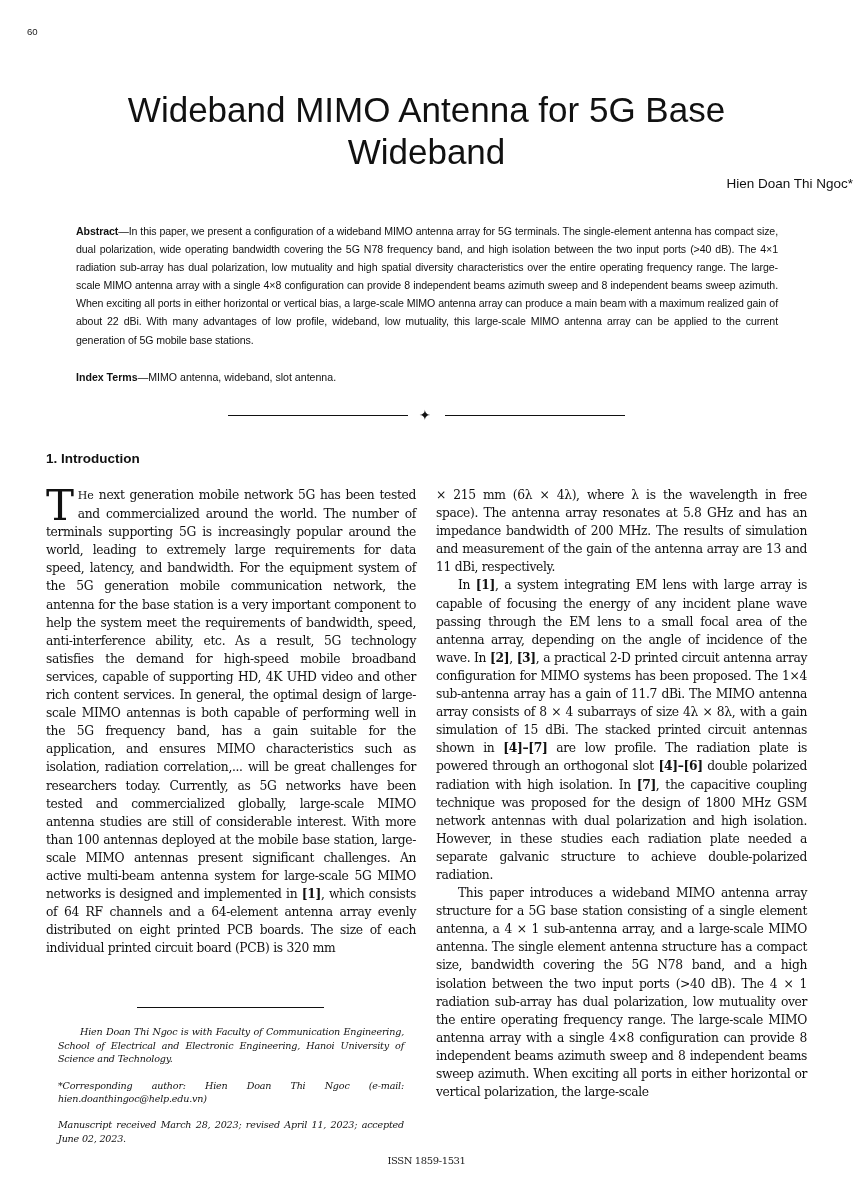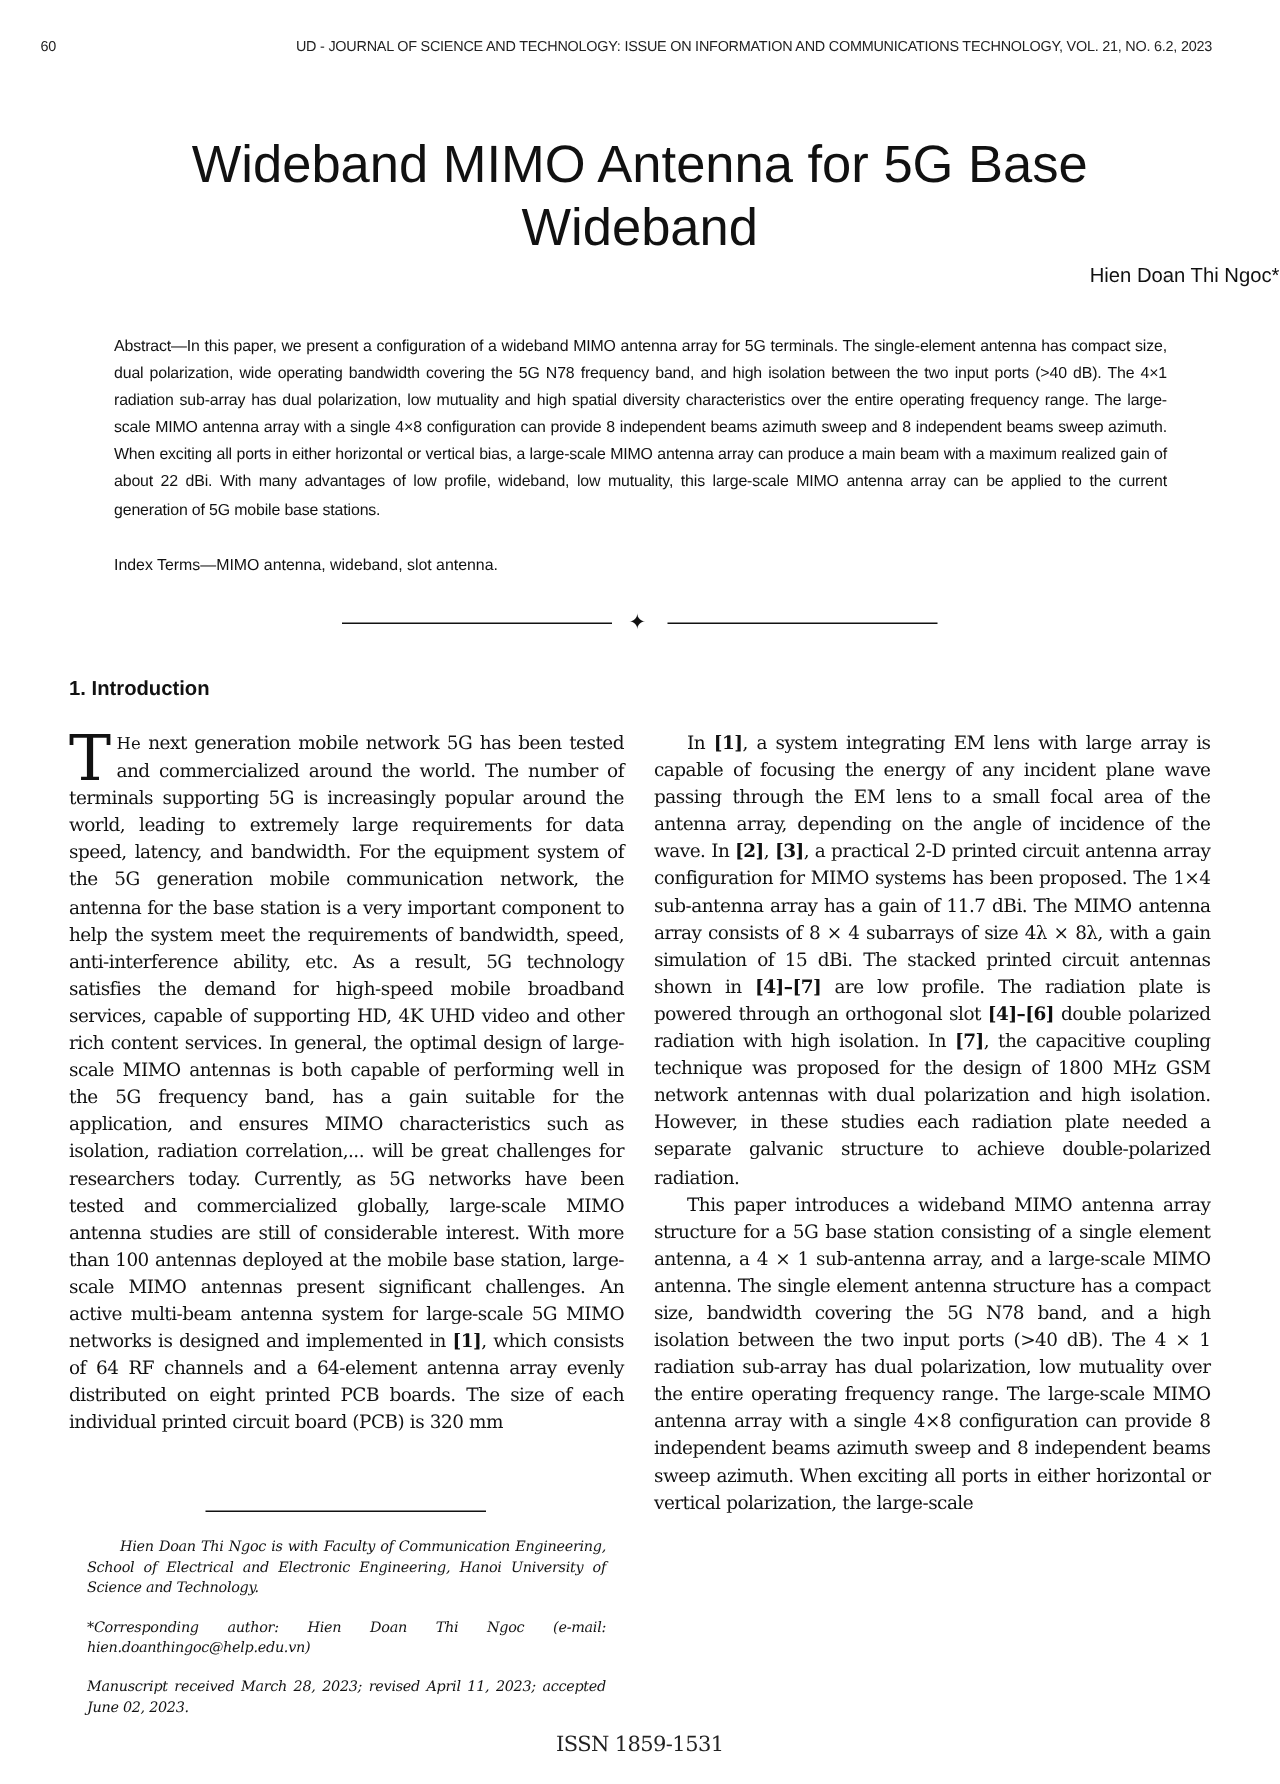--- a/index.html
+++ b/index.html
@@ -11,21 +11,21 @@
   .running-head .pgnum { position: absolute; left: 0; top: 0; }
   .running-head .journal { position: absolute; left: 63px; right: 0; top: 0; white-space: nowrap; text-align: right; }
 
   .title { position: absolute; top: 66px; left: 60px; right: 60px; text-align: center;
     font-family: "Liberation Sans", sans-serif; font-size: 35px; line-height: 42px; font-weight: normal; color: #111; }
   .author { position: absolute; top: 176px; left: 0; right: 0; text-align: right;
     font-family: "Liberation Sans", sans-serif; font-size: 13.5px; color: #111; }
 
   .abstract { position: absolute; top: 222px; left: 76px; width: 702px;
     font-family: "Liberation Sans", sans-serif; font-size: 10.6px; line-height: 18.1px; text-align: justify; color: #111; letter-spacing: -0.1px; }
-  .abstract b, .index-terms b { font-weight: normal; }
+  .abstract b, .index-terms b { font-weight: bold; }
   .index-terms { position: absolute; top: 371px; left: 76px; width: 702px;
     font-family: "Liberation Sans", sans-serif; font-size: 10.6px; color: #111; }
 
   .separator { position: absolute; top: 408px; left: 228px; width: 398px; height: 14px; }
   .separator .line { position: absolute; top: 7px; height: 1px; background: #111; }
   .separator .line.l { left: 0; width: 180px; }
   .separator .line.r { left: 217px; width: 180px; }
   .separator .star { position: absolute; left: 191px; top: 0; font-size: 14px; line-height: 14px;
     font-family: "DejaVu Sans", sans-serif; color: #111; }
 
@@ -45,30 +45,29 @@
   .ref { font-weight: bold; }
 
   .footnote-rule { position: absolute; top: 1007px; left: 137px; width: 187px; height: 1px; background: #111; }
   .footnotes { position: absolute; top: 1013px; left: 46px; width: 370px;
     font-family: "DejaVu Serif", serif; font-style: italic; font-size: 9.6px; line-height: 13.6px; color: #111; text-align: justify; letter-spacing: -0.2px; }
   .footnotes p { margin: 12px; }
   .footnotes p.indent { text-indent: 22px; }
   .footnotes p.gap { margin-top: 13px; }
 
   .issn { position: absolute; top: 1155px; left: 0; right: 0; text-align: center;
-    font-family: "DejaVu Serif", serif; font-size: 14px; color: #222; letter-spacing: -0.4px; }
+    font-family: "DejaVu Serif", serif; font-size: 10px; color: #222; letter-spacing: -0.4px; }
 </style>
 </head>
 <body>
 
 <div class="page">
 
   <div class="running-head">
     <span class="pgnum">60</span>
-    <span class="journal">UD - JOURNAL OF SCIENCE AND TECHNOLOGY: ISSUE ON INFORMATION AND COMMUNICATIONS TECHNOLOGY, VOL. 21, NO. 6.2, 2023</span>
   </div>
 
   <h1 class="title">Wideband MIMO Antenna for 5G Base Wideband</h1>
 
   <div class="author">Hien Doan Thi Ngoc*</div>
 
   <div class="abstract"><b>Abstract</b><span>—</span><span>In this paper, we present a configuration of a wideband MIMO antenna array for 5G terminals. The single-element antenna has compact size, dual polarization, wide operating bandwidth covering the 5G N78 frequency band, and high isolation between the two input ports (&gt;40 dB). The 4×1 radiation sub-array has dual polarization, low mutuality and high spatial diversity characteristics over the entire operating frequency range. The large-scale MIMO antenna array with a single 4×8 configuration can provide 8 independent beams azimuth sweep and 8 independent beams sweep azimuth. When exciting all ports in either horizontal or vertical bias, a large-scale MIMO antenna array can produce a main beam with a maximum realized gain of about 22 dBi. With many advantages of low profile, wideband, low mutuality, this large-scale MIMO antenna array can be applied to the current generation of 5G mobile base stations.</span></div>
 
   <div class="index-terms"><b>Index Terms</b><span>—</span><span>MIMO antenna, wideband, slot antenna.</span></div>
 
@@ -85,19 +84,20 @@
   </div>
 
   <div class="footnote-rule"></div>
   <div class="footnotes">
     <p class="indent">Hien Doan Thi Ngoc is with Faculty of Communication Engineer­ing, School of Electrical and Electronic Engineering, Hanoi University of Science and Technology.</p>
     <p class="gap">*Corresponding author: Hien Doan Thi Ngoc (e-mail: hien.doanthingoc@help.edu.vn)</p>
     <p>Manuscript received March 28, 2023; revised April 11, 2023; accepted June 02, 2023.</p>
   </div>
 
   <div class="col right">
+    <p>× 215 mm (6λ × 4λ), where λ is the wavelength in free space). The antenna array resonates at 5.8 GHz and has an impedance bandwidth of 200 MHz. The results of simulation and measurement of the gain of the antenna array are 13 and 11 dBi, respectively.</p>
     <p class="indent"><span>In </span><span class="ref">[1]</span><span>, a system integrating EM lens with large array is capable of focusing the energy of any incident plane wave passing through the EM lens to a small focal area of the antenna array, depending on the angle of incidence of the wave. In </span><span class="ref">[2]</span><span>, </span><span class="ref">[3]</span><span>, a practical 2-D printed circuit antenna array configuration for MIMO systems has been proposed. The 1×4 sub-antenna array has a gain of 11.7 dBi. The MIMO antenna array consists of 8 × 4 subarrays of size 4λ × 8λ, with a gain simulation of 15 dBi. The stacked printed circuit antennas shown in </span><span class="ref">[4]–[7]</span><span> are low profile. The radiation plate is powered through an orthogonal slot </span><span class="ref">[4]–[6]</span><span> double polarized radiation with high isolation. In </span><span class="ref">[7]</span><span>, the capacitive cou­pling technique was proposed for the design of 1800 MHz GSM network antennas with dual polarization and high isolation. However, in these studies each ra­diation plate needed a separate galvanic structure to achieve double-polarized radiation.</span></p>
     <p class="indent">This paper introduces a wideband MIMO antenna array structure for a 5G base station consisting of a single element antenna, a 4 × 1 sub-antenna array, and a large-scale MIMO antenna. The single element antenna structure has a compact size, bandwidth covering the 5G N78 band, and a high isolation between the two input ports (&gt;40 dB). The 4 × 1 radiation sub-array has dual polarization, low mutuality over the entire oper­ating frequency range. The large-scale MIMO antenna array with a single 4×8 configuration can provide 8 independent beams azimuth sweep and 8 independent beams sweep azimuth. When exciting all ports in ei­ther horizontal or vertical polarization, the large-scale</p>
   </div>
 
   <div class="issn">ISSN 1859-1531</div>
 
 </div>
 
 </body></html>

